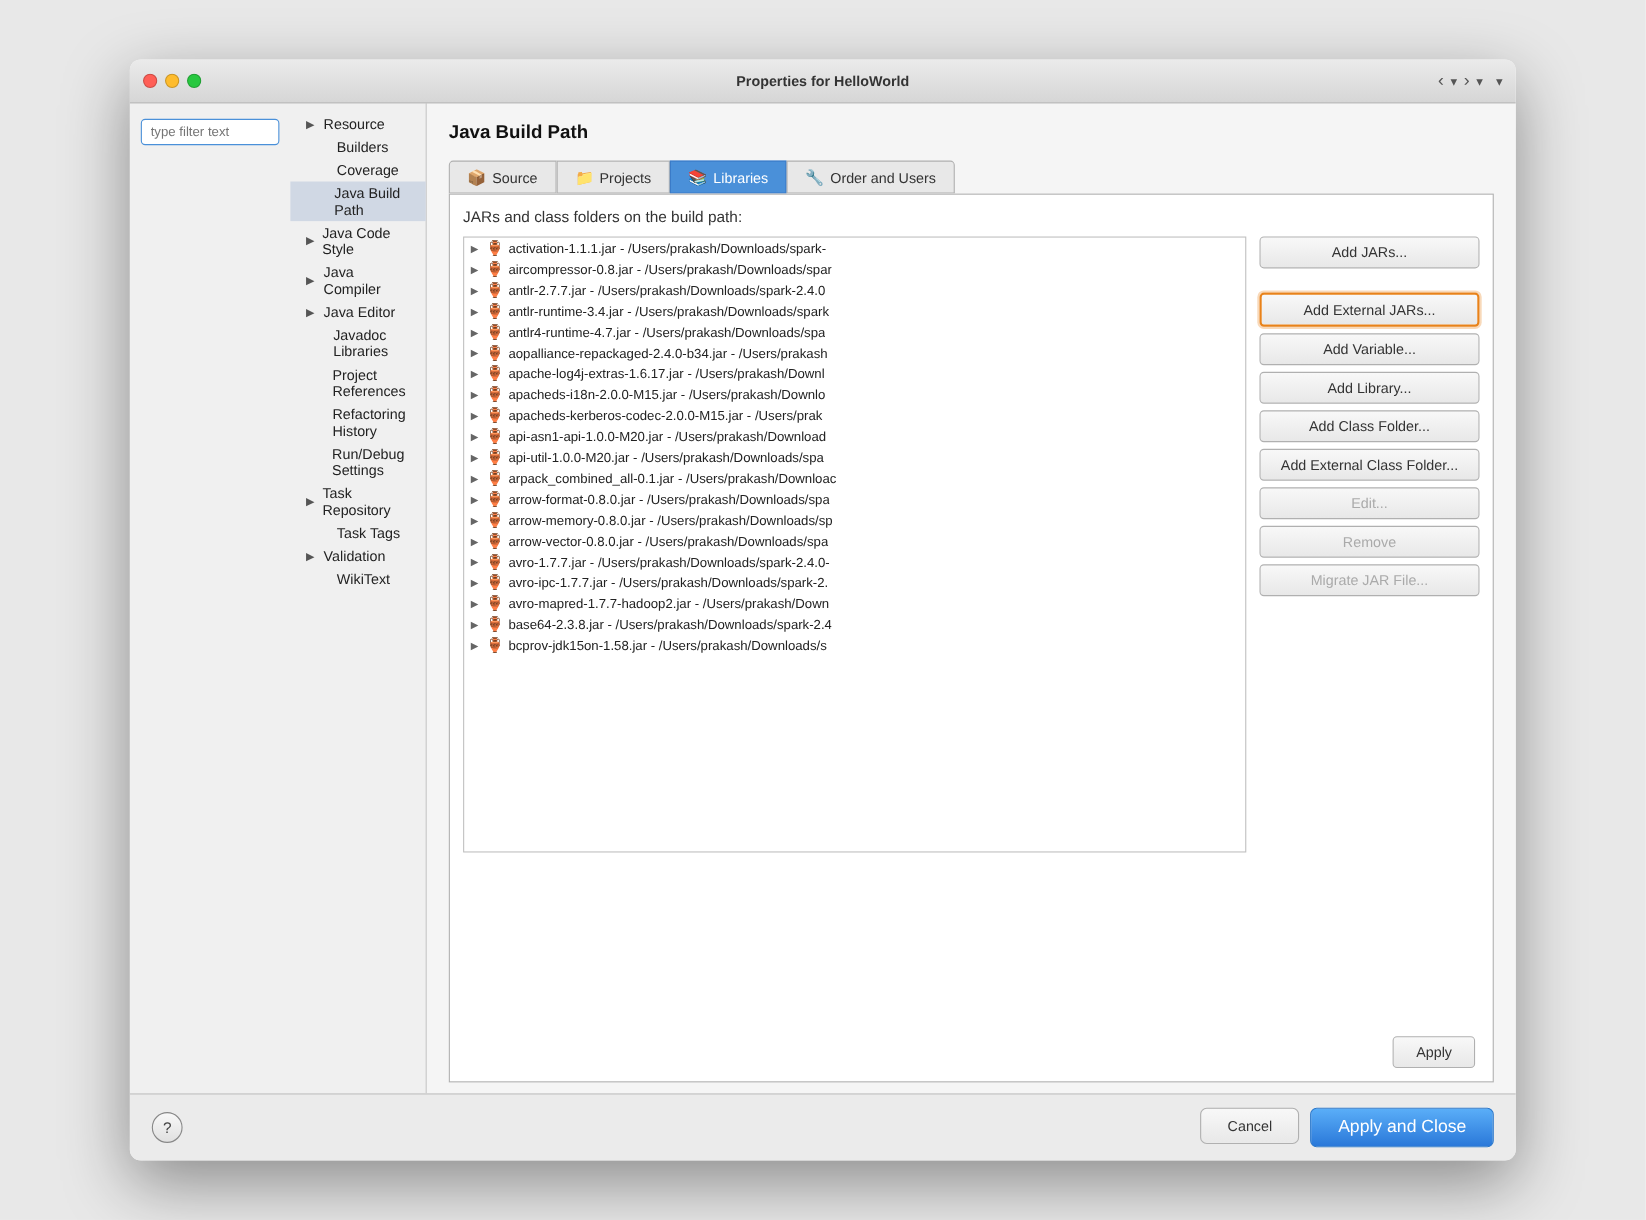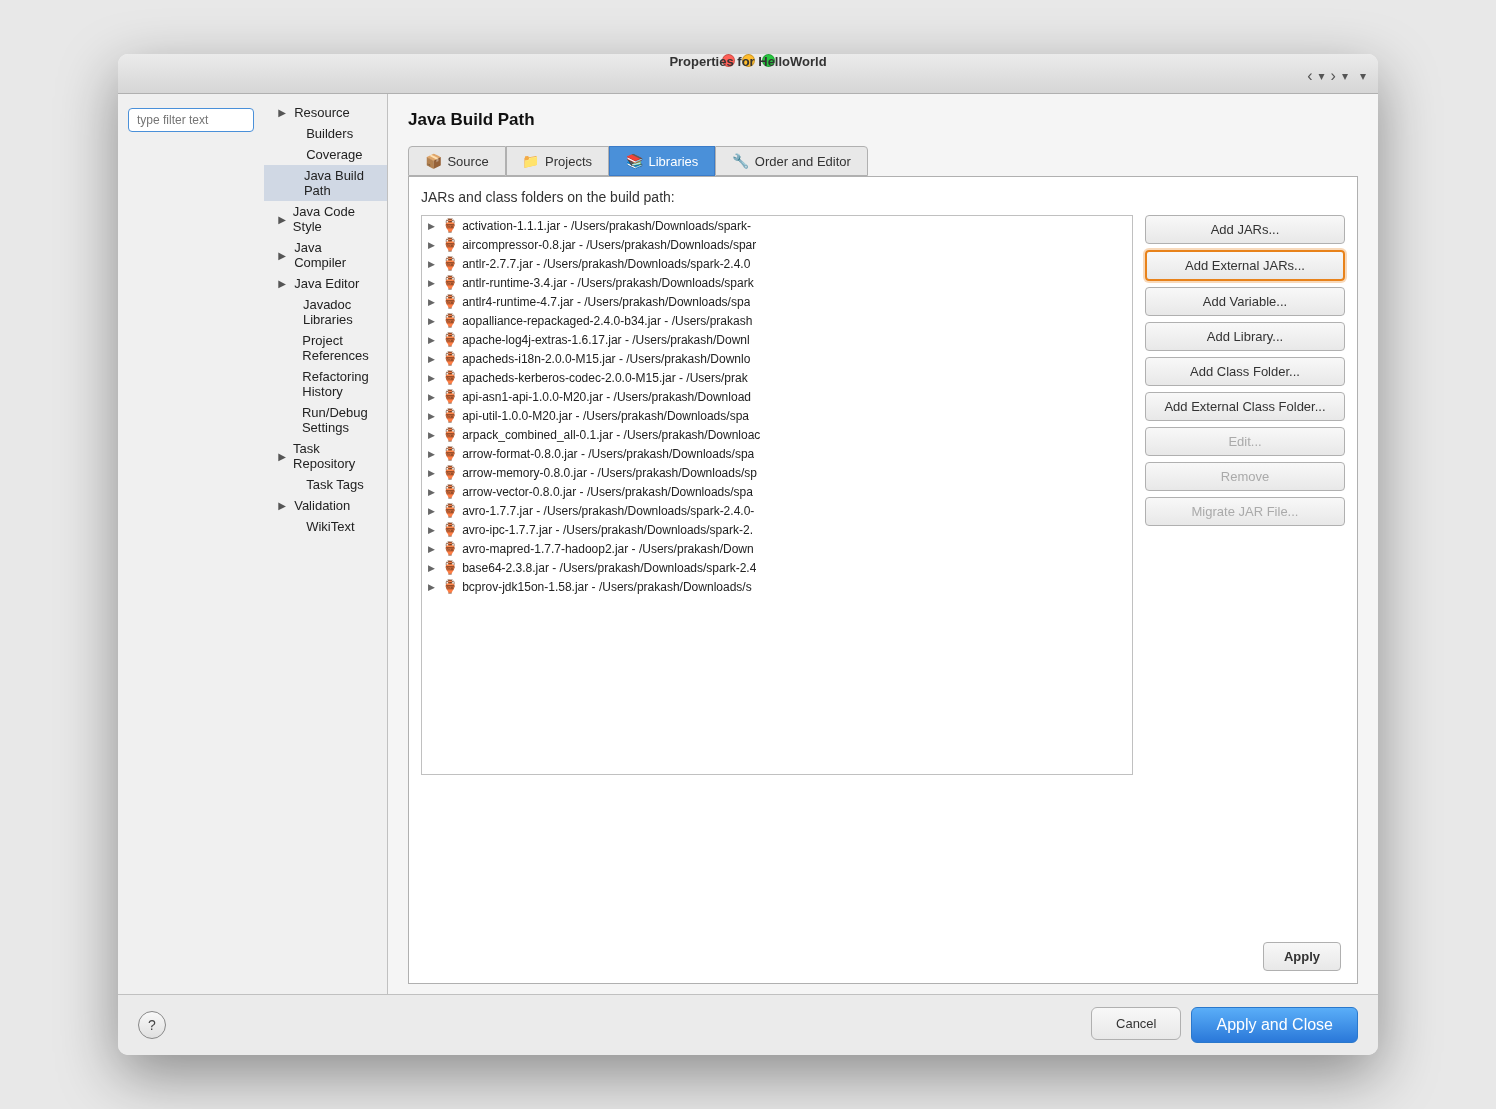--- a/index.html
+++ b/index.html
@@ -22,21 +22,20 @@
       flex-direction: column;
     }
     .titlebar {
       background: linear-gradient(180deg, #ebebeb 0%, #d6d6d6 100%);
       height: 40px;
       display: flex;
       align-items: center;
       padding: 0 12px;
       border-bottom: 1px solid #b0b0b0;
       position: relative;
-      flex-direction: column;
     }
     .traffic-lights {
       display: flex;
       gap: 7px;
       align-items: center;
     }
     .tl-btn {
       width: 13px;
       height: 13px;
       border-radius: 50%;
@@ -225,36 +224,36 @@
       color: #333;
       text-align: center;
     }
     .btn:disabled, .btn.disabled {
       color: #aaa;
       cursor: default;
     }
     .btn.highlighted {
       border: 2px solid #e8821a;
       box-shadow: 0 0 0 2px rgba(232,130,26,0.3);
+      margin-top: 16px;
     }
     .apply-btn-area {
       margin-top: 10px;
       display: flex;
       justify-content: flex-end;
       padding-right: 4px;
     }
     .btn-apply {
       padding: 6px 20px;
       border: 1px solid #b0b0b0;
       border-radius: 4px;
       background: linear-gradient(180deg, #f8f8f8 0%, #e8e8e8 100%);
       cursor: pointer;
       font-size: 13px;
       color: #333;
-      font-weight: bold;
     }
     .footer {
       background: #ebebeb;
       border-top: 1px solid #c0c0c0;
       padding: 12px 20px;
       display: flex;
       align-items: center;
       justify-content: space-between;
     }
     .footer-left {
@@ -404,21 +403,21 @@
             <div class="tab">
               <span class="tab-icon">📁</span>
               <span>Projects</span>
             </div>
             <div class="tab active">
               <span class="tab-icon">📚</span>
               <span>Libraries</span>
             </div>
             <div class="tab">
               <span class="tab-icon">🔧</span>
-              <span>Order and Editor</span>
+              <span>Order and Users</span>
             </div>
           </div>
       </div>
 
       <div class="content-area">
         <div class="build-path-desc">JARs and class folders on the build path:</div>
         <div class="build-path-body">
 
           <div class="jar-list" id="jar-list">
               <div class="jar-item">

